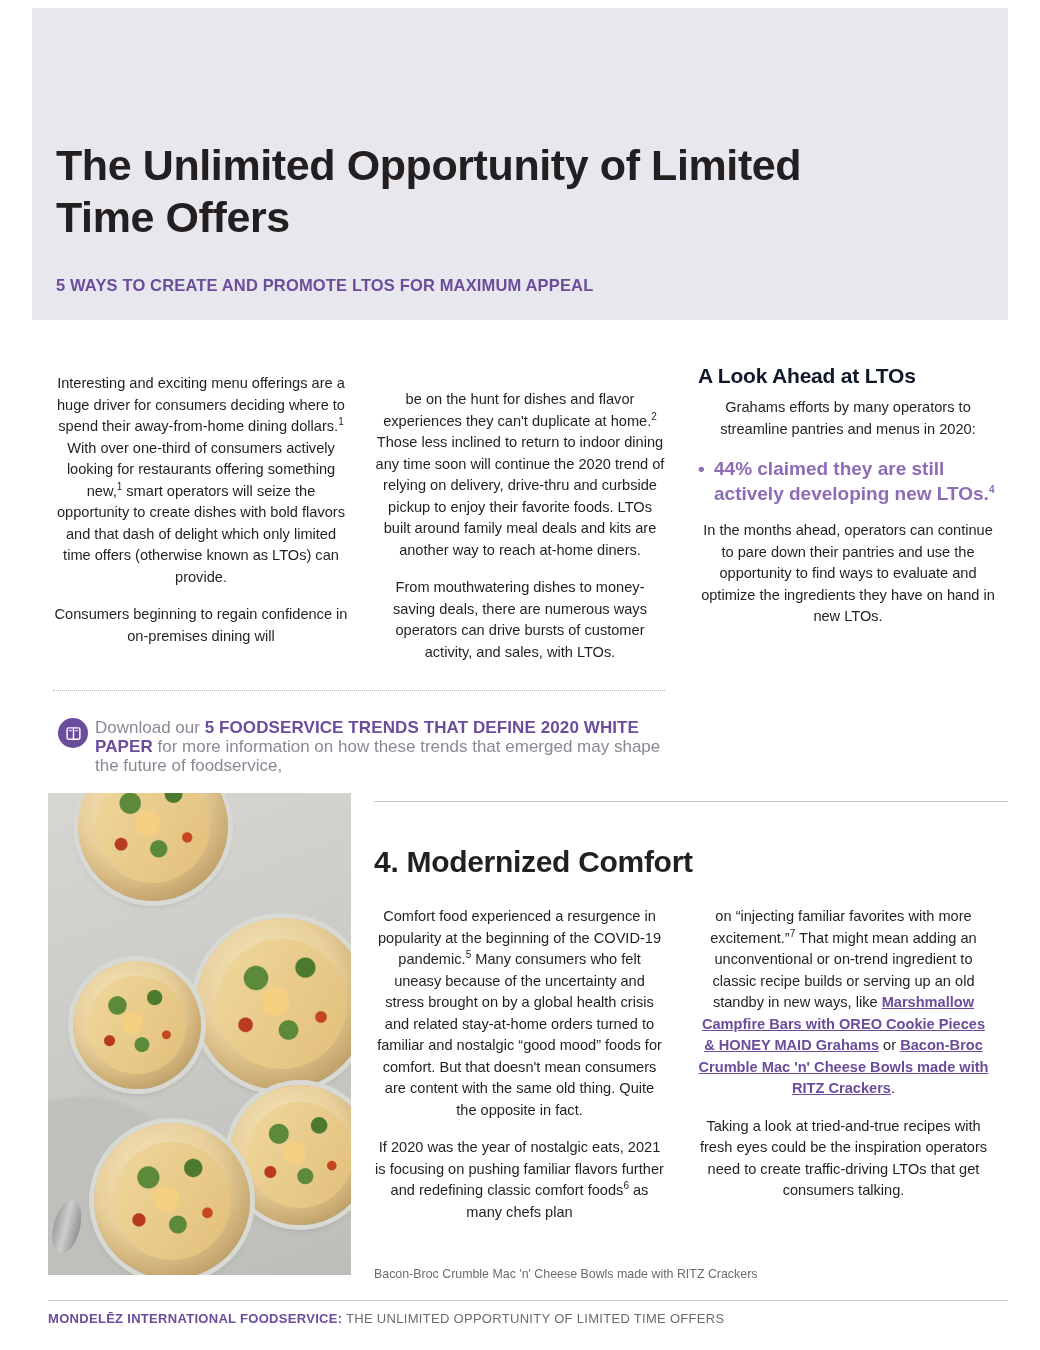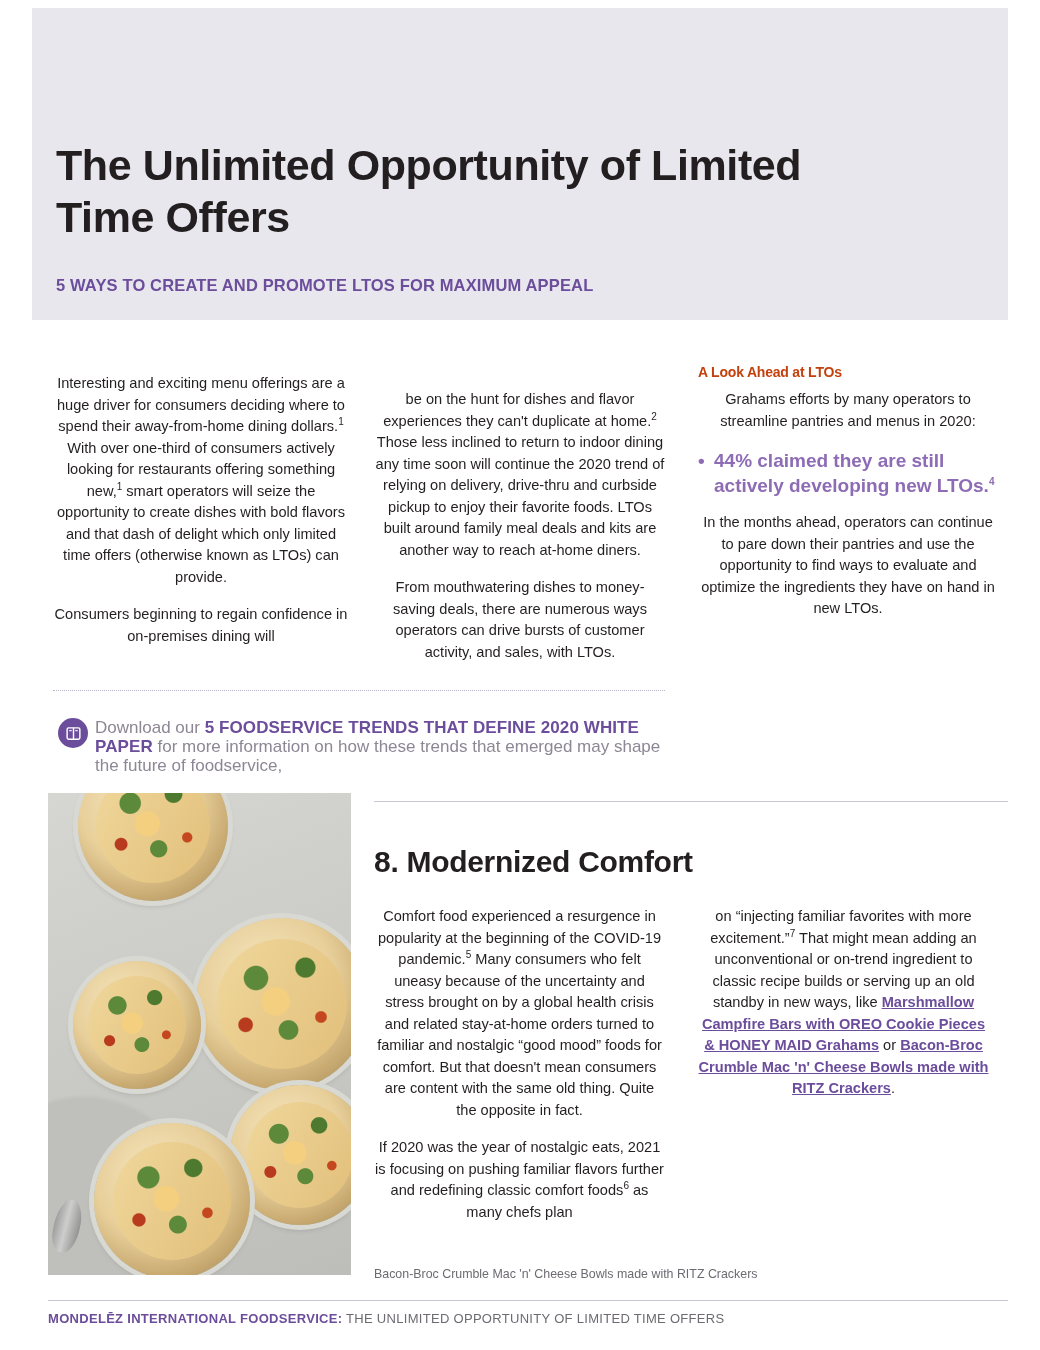--- a/index.html
+++ b/index.html
@@ -59,23 +59,23 @@
     margin: 9px 0 16px 0;
     font-size: 14.6px;
     line-height: 21.5px;
     color: #231f20;
     text-align: center;
   }
   sup { font-size: 10px; vertical-align: super; line-height: 0; }
 
   .look-ahead-title {
     margin: 0 0 6px 0;
-    font-size: 14px;
-    font-weight: bold;
-    color: #c2410c;
+    font-size: 21px;
+    font-weight: bold;
+    color: #0f172a;
     letter-spacing: -0.2px;
   }
   .stat-list { list-style: none; margin: 14px 0 14px 0; padding: 0; }
   .stat-list li {
     position: relative;
     padding-left: 16px;
     font-size: 19px;
     line-height: 25px;
     font-weight: bold;
     color: #8d6cb5;
@@ -271,29 +271,30 @@
   <div class="photo-bg"></div>
   <div class="bowl" style="left:30px; top:-42px; width:150px; height:150px;"></div>
   <div class="bowl" style="left:148px; top:125px; width:172px; height:172px;"></div>
   <div class="bowl" style="left:25px; top:168px; width:128px; height:128px;"></div>
   <div class="bowl" style="left:182px; top:292px; width:140px; height:140px;"></div>
   <div class="bowl" style="left:46px; top:330px; width:156px; height:156px;"></div>
   <div class="spoon"></div>
 </div>
 
 <div class="sec-rule"></div>
-<div class="sec-title">8. Modernized Comfort</div>
+<div class="sec-title">4. Modernized Comfort</div>
 
 <div class="sec-col-l">
   <p class="body"><span>Comfort food experienced a resurgence in popularity at the beginning of the COVID-19 pandemic.</span><sup>5</sup><span> Many consumers who felt uneasy because of the uncertainty and stress brought on by a global health crisis and related stay-at-home orders turned to familiar and nostalgic “good mood” foods for comfort. But that doesn't mean consumers are content with the same old thing. Quite the opposite in fact.</span></p>
   <p class="body"><span>If 2020 was the year of nostalgic eats, 2021 is focusing on pushing familiar flavors further and redefining classic comfort foods</span><sup>6</sup><span> as many chefs plan</span></p>
 </div>
 
 <div class="sec-col-r">
   <p class="body"><span>on “injecting familiar favorites with more excitement.”</span><sup>7</sup><span> That might mean adding an unconventional or on-trend ingredient to classic recipe builds or serving up an old standby in new ways, like </span><a class="doclink" href="#">Marshmallow Campfire Bars with OREO Cookie Pieces &amp; HONEY MAID Grahams</a><span> or </span><a class="doclink" href="#">Bacon-Broc Crumble Mac 'n' Cheese Bowls made with RITZ Crackers</a><span>.</span></p>
+  <p class="body">Taking a look at tried-and-true recipes with fresh eyes could be the inspiration operators need to create traffic-driving LTOs that get consumers talking.</p>
 </div>
 
 <div class="photo-caption">Bacon-Broc Crumble Mac 'n' Cheese Bowls made with RITZ Crackers</div>
 
 <div class="footer-rule"></div>
 <div class="footer">
   <b>MONDELĒZ INTERNATIONAL FOODSERVICE:</b><span> THE UNLIMITED OPPORTUNITY OF LIMITED TIME OFFERS</span>
 </div>
 
 </body></html>

